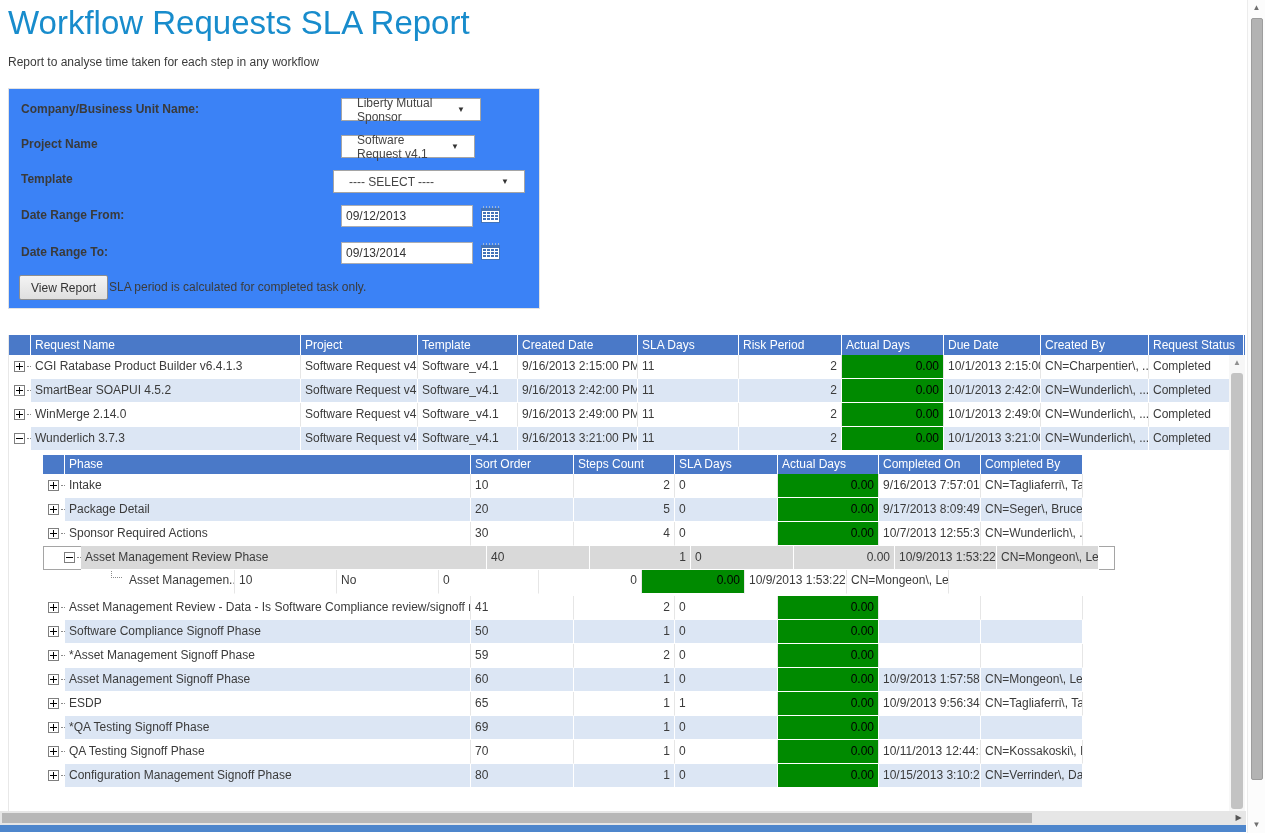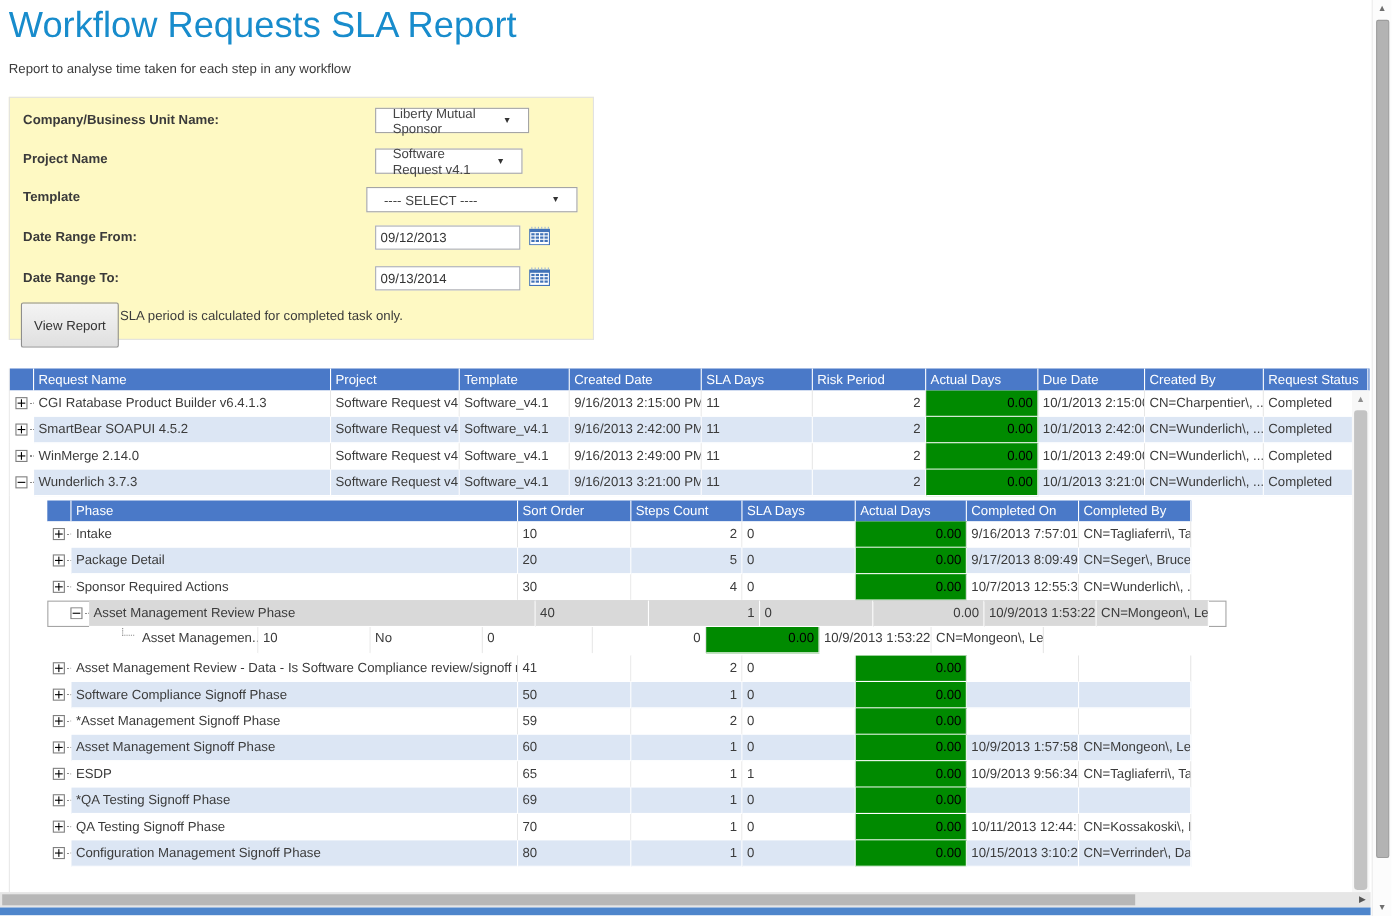--- a/index.html
+++ b/index.html
@@ -5,28 +5,28 @@
   html,body{margin:0;padding:0;}
   body{
     width:1265px;height:833px;overflow:hidden;position:relative;
     background:#fff;color:#333;
     font-family:"Liberation Sans","DejaVu Sans",sans-serif;
   }
   .title{position:absolute;left:8px;top:4px;font-size:33px;font-weight:400;color:#188CCC;}
   .subtitle{position:absolute;left:8px;top:55px;font-size:12px;color:#3b3b3b;}
 
   
-  .panel{position:absolute;left:8px;top:88px;width:532px;height:221px;background:#fef9c3;border:1px solid #e2e2e2;box-sizing:border-box;}
+  .panel{position:absolute;left:8px;top:88px;width:532px;height:221px;background:#3b82f6;border:1px solid #e2e2e2;box-sizing:border-box;}
   .flabel{position:absolute;left:12px;font-size:12px;font-weight:bold;color:#3a3a3a;white-space:nowrap;}
   .sel{position:absolute;display:flex;justify-content:space-between;align-items:center;box-sizing:border-box;
        height:23px;border:1px solid #a5a5a5;background:#fff;padding:0 15px;font-size:12px;color:#444;cursor:default;}
   .sel .car{font-size:8px;color:#333;margin-left:6px;}
   .inp{position:absolute;box-sizing:border-box;width:132px;height:22px;border:1px solid #abadb3;font-size:12px;padding:0 4px;color:#333;font-family:"Liberation Sans",sans-serif;}
   .calbtn{position:absolute;width:20px;height:18px;border:0;background:transparent;padding:0;cursor:pointer;}
-  .btn{position:absolute;left:10px;top:186px;height:41px;padding:0 11px;font-size:12px;color:#333;
+  .btn{position:absolute;left:10px;top:186px;height:25px;padding:0 11px;font-size:12px;color:#333;
        background:linear-gradient(#f4f4f4,#dfdfdf);border:1px solid #8e8e8e;border-radius:2px;font-family:"Liberation Sans",sans-serif;}
   .note{position:absolute;left:100px;top:191px;font-size:12px;color:#3b3b3b;}
 
   
   .twrap{position:absolute;left:8px;top:335px;width:1237px;height:476px;border-left:1px solid #e8e8e8;box-sizing:border-box;}
   .hrow{display:flex;height:20px;background:#4A79C8;font-size:12px;color:#fff;}
   .hrow .c{box-sizing:border-box;line-height:20px;padding:0 4px;border-right:1px solid #fff;overflow:hidden;white-space:nowrap;}
   .row{display:flex;height:24px;font-size:12px;color:#3b3b3b;}
   .row .c{box-sizing:border-box;line-height:23px;padding:0 4px;border-right:1px solid #e6e6e6;border-bottom:1px solid #fff;overflow:hidden;white-space:nowrap;background:#fff;}
   .row.b  .c{background:#DCE6F4;border-right-color:#fff;}

